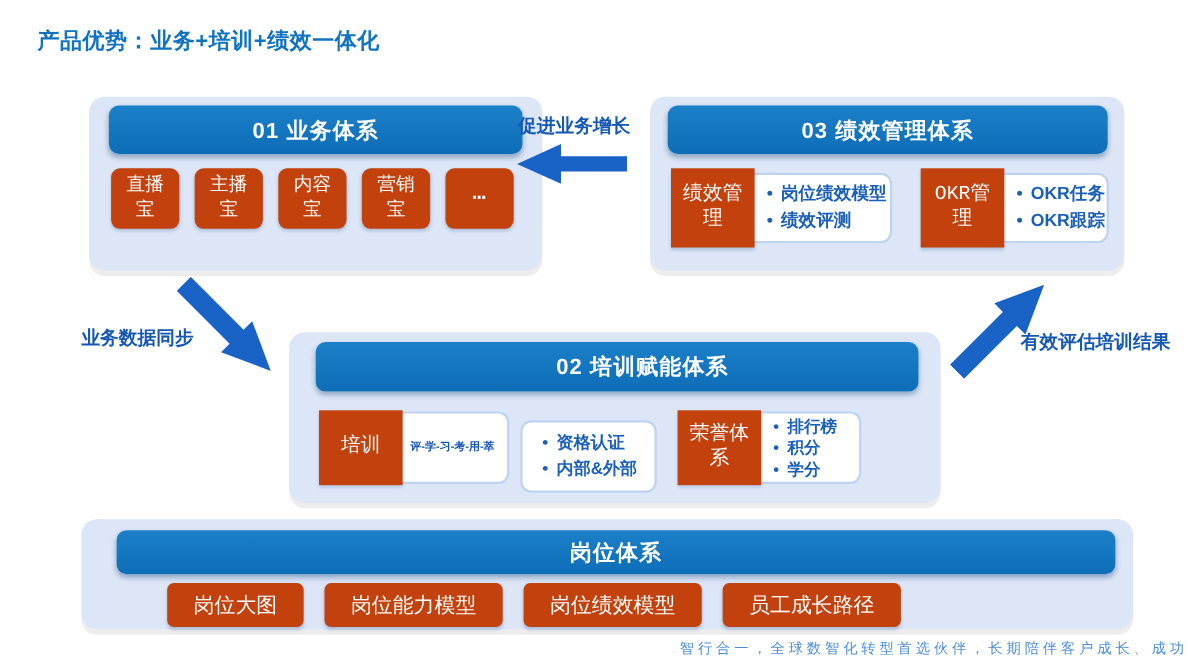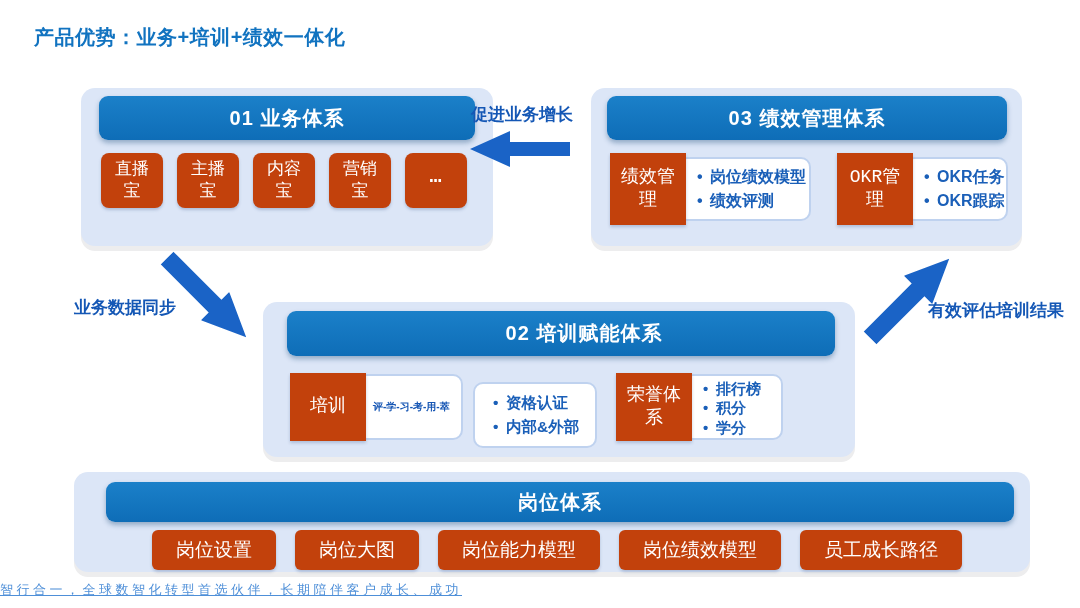--- a/index.html
+++ b/index.html
@@ -127,25 +127,24 @@
   #arrow-promote { left: 470px; top: 131px; }
   #arrow-sync    { left: 167px; top: 238px; transform: rotate(45deg); transform-origin: 0 50%; }
   #arrow-evaluate{ left: 870px; top: 318px; transform: rotate(-45deg); transform-origin: 0 50%; }
   .arrow svg { display: block; }
   .arrow-fill { fill: #1a63c6; }
 
   
   .footer {
     position: absolute;
     left: 0; right: 0; top: 581px;
-    text-align: left;
+    text-align: right;
     font-size: 13px;
     letter-spacing: 3.5px;
     color: #4e8fd8;
-    text-decoration: underline;
   }
 </style>
 </head>
 <body>
 
 <div class="slide">
 
   <div class="title">产品优势：业务+培训+绩效一体化</div>
 
   <div class="panel" id="panel-business">
@@ -211,21 +210,20 @@
             <li>学分</li>
           </ul>
         </div>
       </div>
     </div>
   </div>
 
   <div class="panel" id="panel-position">
     <div class="panel-header">岗位体系</div>
     <div class="chip-row">
-      <div class="chip pos-item">岗位设置</div>
       <div class="chip pos-item">岗位大图</div>
       <div class="chip pos-item">岗位能力模型</div>
       <div class="chip pos-item">岗位绩效模型</div>
       <div class="chip pos-item">员工成长路径</div>
     </div>
   </div>
 
   <div class="arrow-label" id="label-promote">促进业务增长</div>
   <div class="arrow" id="arrow-promote">
     <svg width="100" height="36" viewBox="0 0 100 36">

